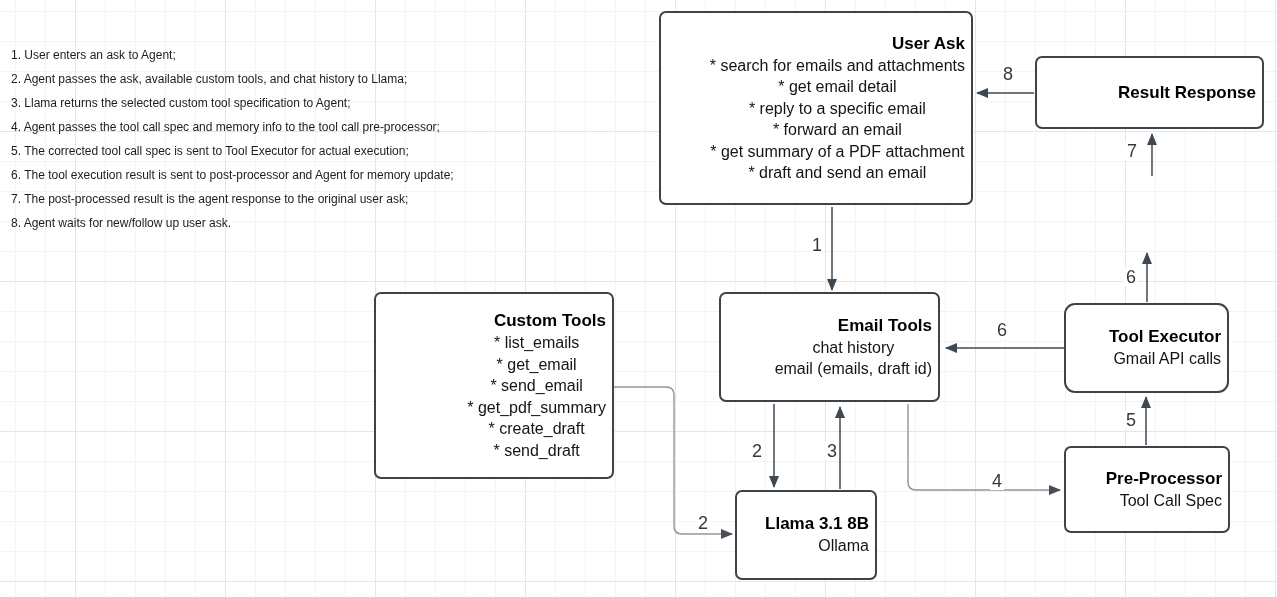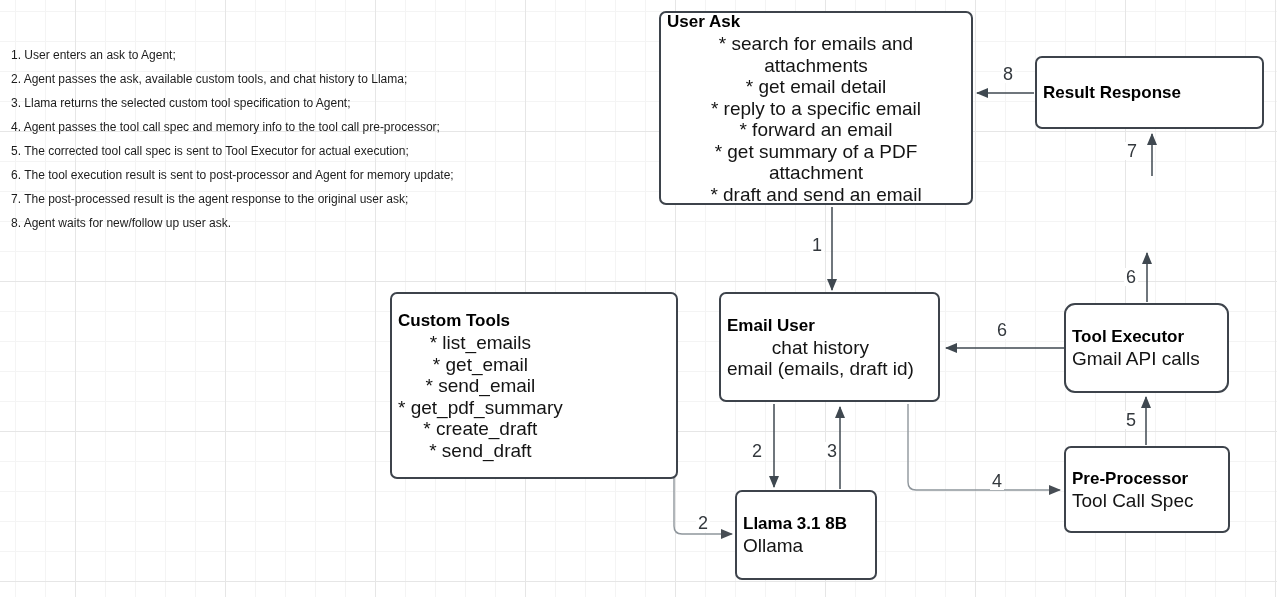--- a/index.html
+++ b/index.html
@@ -29,33 +29,33 @@
   }
   .node {
     position: absolute;
     box-sizing: border-box;
     background: #ffffff;
     border: 2px solid #3d434b;
     border-radius: 7px;
     display: flex;
     flex-direction: column;
     justify-content: center;
-    align-items: flex-start;
+    align-items: flex-end;
     text-align: center;
     padding: 4px 6px;
   }
   .node-title {
     font-weight: bold;
     font-size: 17px;
     line-height: 22px;
     color: #000000;
     white-space: nowrap;
   }
   .node-body {
-    font-size: 19px;
+    font-size: 16px;
     line-height: 21.5px;
     color: #141414;
     white-space: pre-line;
   }
   .notes {
     position: absolute;
     left: 11px;
     top: 43px;
     width: 648px;
     font-size: 12px;
@@ -137,26 +137,26 @@
     <div class="node-title">Tool Executor</div>
     <div class="node-body">Gmail API calls</div>
   </div>
 
   <div class="node" style="left:1064px; top:446px; width:166px; height:87px;">
     <div class="node-title">Pre-Processor</div>
     <div class="node-body">Tool Call Spec</div>
   </div>
 
   <div class="node" style="left:719px; top:292px; width:221px; height:110px;">
-    <div class="node-title">Email User</div>
+    <div class="node-title">Email Tools</div>
     <div class="node-body">chat history
 email (emails, draft id)</div>
   </div>
 
-  <div class="node" style="left:374px; top:292px; width:288px; height:187px;margin-left:16px;">
+  <div class="node" style="left:374px; top:292px; width:240px; height:187px;">
     <div class="node-title">Custom Tools</div>
     <div class="node-body">* list_emails
 * get_email
 * send_email
 * get_pdf_summary
 * create_draft
 * send_draft</div>
   </div>
 
   <div class="node" style="left:735px; top:490px; width:142px; height:90px;">

